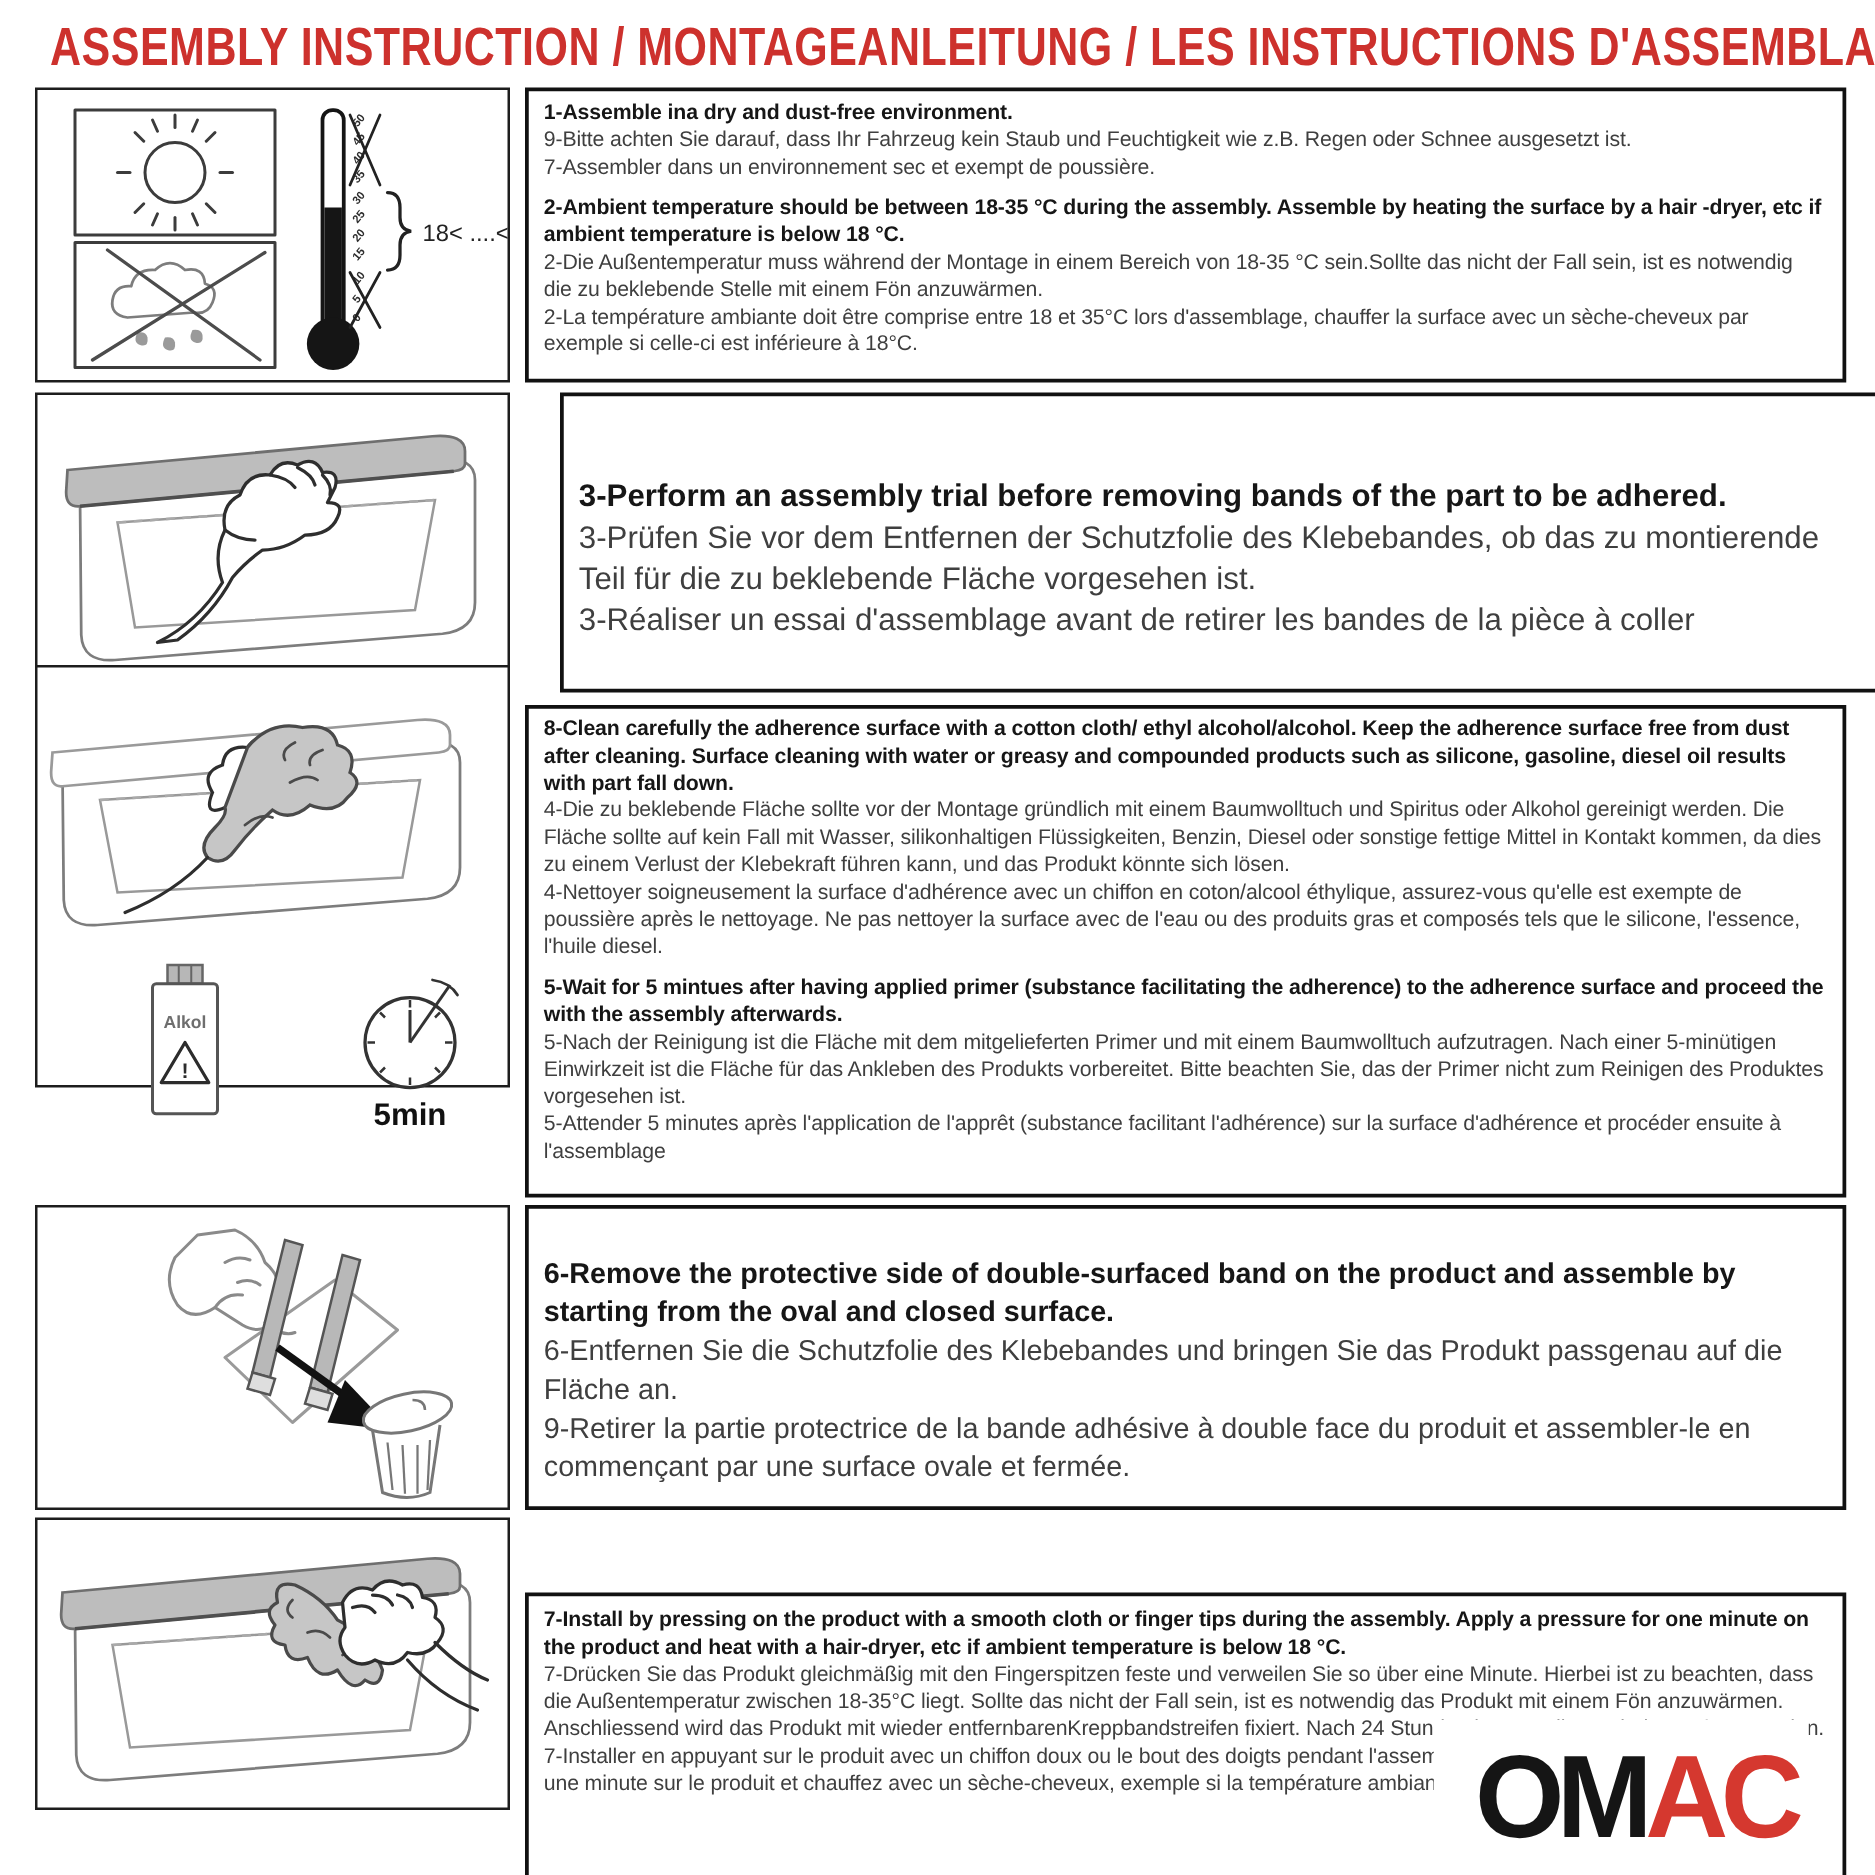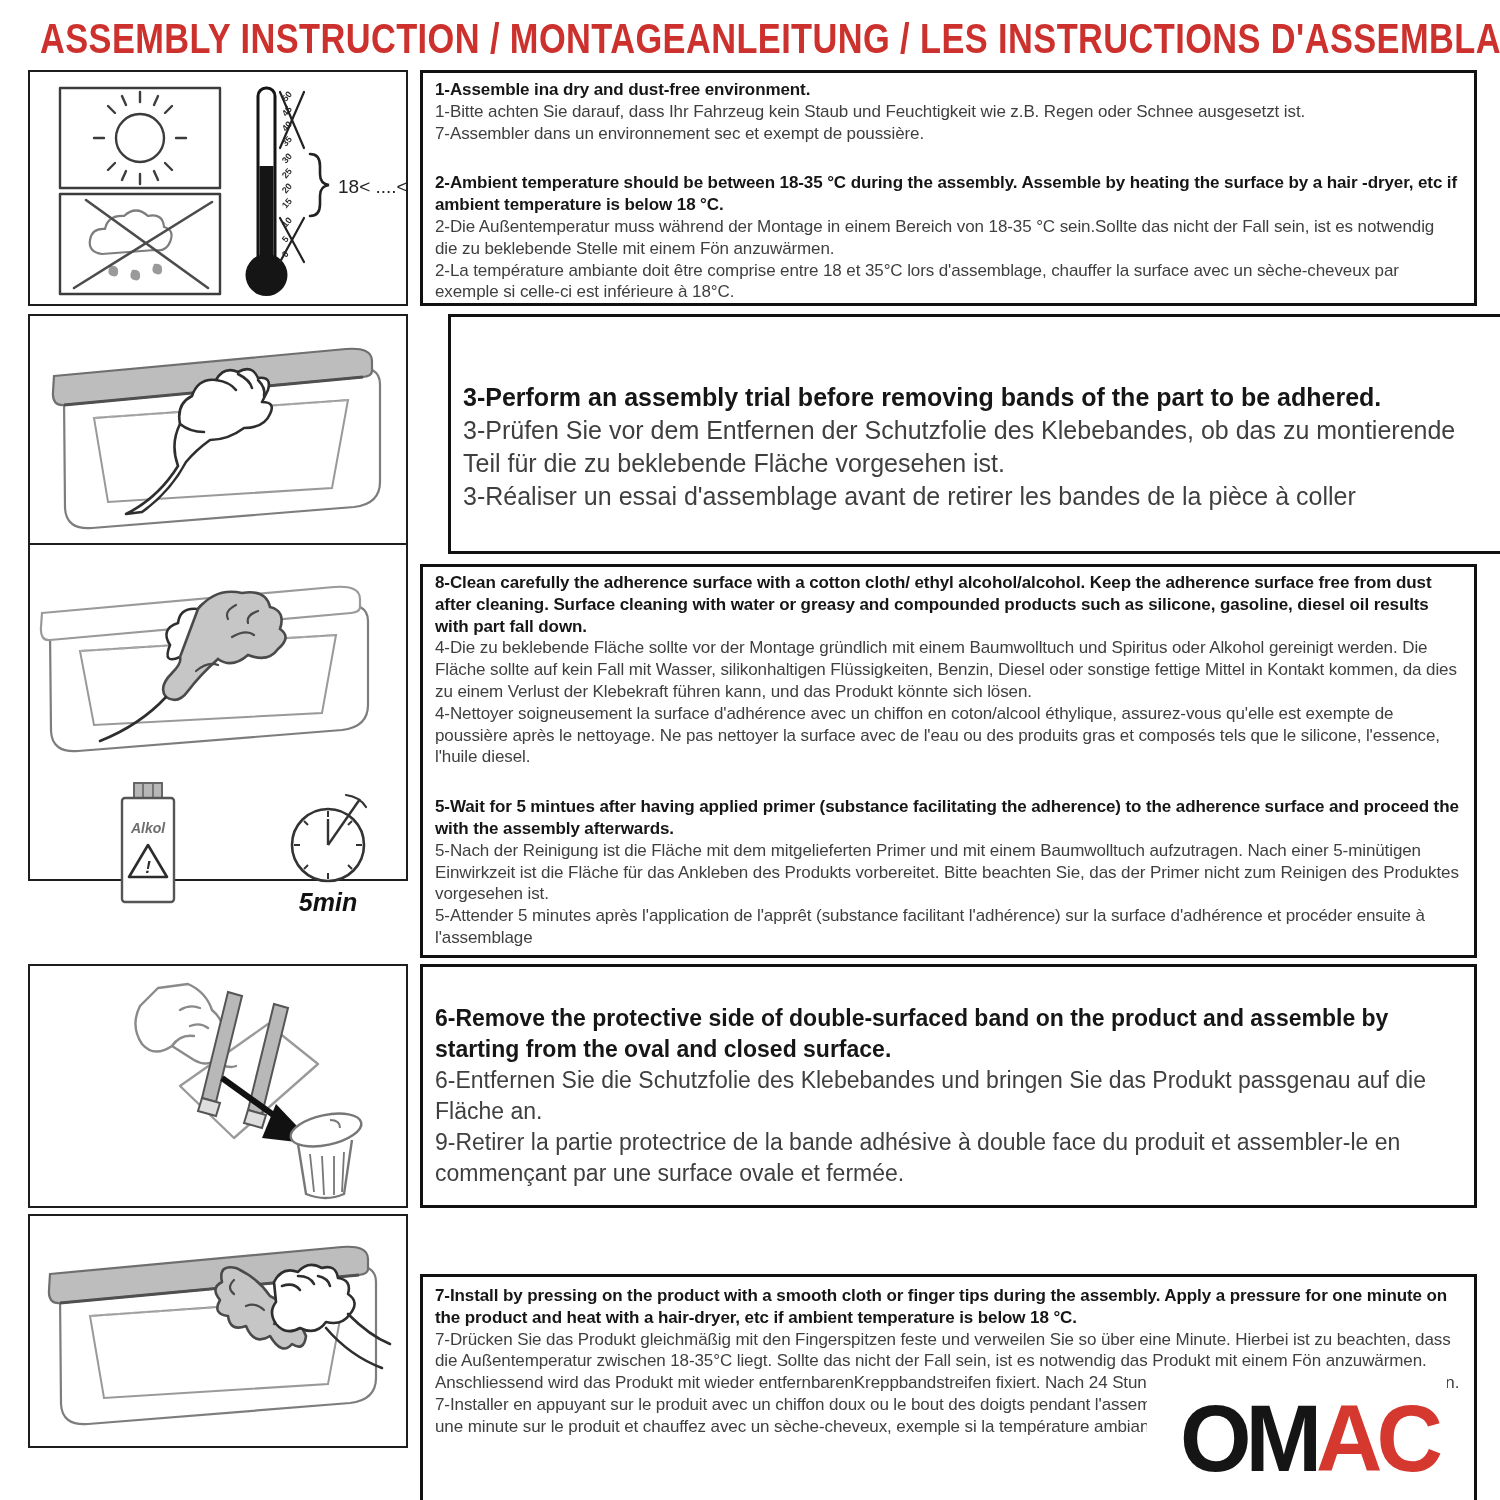--- a/index.html
+++ b/index.html
@@ -4,21 +4,21 @@
 <style>
   html,body{margin:0;padding:0;background:#ffffff;}
   body{width:1500px;height:1500px;position:relative;font-family:"Liberation Sans",sans-serif;overflow:hidden;}
   .page-title{position:absolute;left:40px;top:14px;font-size:43px;font-weight:bold;color:#cd312d;
     white-space:nowrap;transform:scaleX(0.80);transform-origin:left center;letter-spacing:0.5px;}
   .illus-box{position:absolute;left:28px;width:380px;border:2px solid #1d1d1d;background:#fff;box-sizing:border-box;}
   .text-box{position:absolute;left:420px;width:1057px;border:3px solid #111;background:#fff;box-sizing:border-box;
     padding:6px 14px 4px 12px;}
   .para{margin:0;color:#3f3f3f;}
   .para.bold{font-weight:bold;color:#161616;}
-  .para.gap{margin-top:28px;}
+  .para.gap{margin-top:11px;}
   .size-sm .para{font-size:17px;line-height:21.8px;letter-spacing:-0.1px;}
   .size-lg .para{font-size:25px;line-height:33px;}
   .size-md .para{font-size:23px;line-height:31px;}
   .pad-v-lg{padding-top:64px;}
   .pad-v-md{padding-top:36px;}
   svg{display:block;}
   .ln{fill:none;stroke:#3c3c3c;stroke-width:2.4;stroke-linecap:round;stroke-linejoin:round;}
   .lngray{fill:#ffffff;stroke:#7d7d7d;stroke-width:2.2;stroke-linecap:round;stroke-linejoin:round;}
   .logo-patch{position:absolute;left:1147px;top:1376px;width:300px;height:124px;background:#ffffff;
     display:flex;align-items:center;justify-content:flex-end;padding-right:10px;box-sizing:border-box;}
@@ -91,21 +91,21 @@
           <line x1="250" y1="190" x2="274" y2="146"></line>
       </g>
       <path d="M280,82 Q290,82 290,94 L290,102 Q290,112 299,113 Q290,114 290,124 L290,132 Q290,144 280,144" fill="none" stroke="#222" stroke-width="2.6" stroke-linecap="round"></path>
       <text x="308" y="121" font-size="19" fill="#222">18&lt; ....&lt;35 C</text>
     </g>
   </svg>
 </div>
 <div class="text-box size-sm" style="top:70px;height:236px;">
   <div>
       <p class="para bold">1-Assemble ina dry and dust-free environment.</p>
-      <p class="para">1-Bitte achten Sie darauf, dass Ihr Fahrzeug kein Staub und Feuchtigkeit wie z.B. Regen oder Schnee ausgesetzt ist.</p>
+      <p class="para">9-Bitte achten Sie darauf, dass Ihr Fahrzeug kein Staub und Feuchtigkeit wie z.B. Regen oder Schnee ausgesetzt ist.</p>
       <p class="para">7-Assembler dans un environnement sec et exempt de poussière.</p>
       <p class="para bold gap">2-Ambient temperature should be between 18-35 °C  during the assembly. Assemble by heating the surface by a hair -dryer, etc if ambient temperature is below 18 °C.</p>
       <p class="para">2-Die Außentemperatur muss während der Montage in einem Bereich von 18-35 °C  sein.Sollte das nicht der Fall sein, ist es notwendig die zu beklebende Stelle mit einem Fön anzuwärmen.</p>
       <p class="para">2-La température ambiante doit être comprise entre 18 et 35°C lors d'assemblage, chauffer la surface avec un sèche-cheveux par exemple si celle-ci est inférieure à 18°C.</p>
     </div>
 </div>
 
 <div class="illus-box" style="top:314px;height:240px;">
   <svg width="376" height="236" viewBox="0 0 376 236">
     <path d="M34,80 L322,52 Q350,49 350,68 L350,166 Q350,188 324,191 L62,212 Q36,214 35,192 Z" class="lngray" stroke-width="2"></path>
@@ -123,21 +123,21 @@
   </svg>
 </div>
 <div class="text-box size-lg pad-v-lg" style="top:314px;height:240px;margin-left:28px;">
   <div>
       <p class="para bold">3-Perform an assembly trial before removing bands of the part to be adhered.</p>
       <p class="para">3-Prüfen Sie vor dem Entfernen der Schutzfolie des Klebebandes, ob das zu montierende Teil für die zu beklebende Fläche vorgesehen ist.</p>
       <p class="para">3-Réaliser un essai d'assemblage avant de retirer les bandes de la pièce à coller</p>
     </div>
 </div>
 
-<div class="illus-box" style="top:543px;height:338px;font-style:italic;">
+<div class="illus-box" style="top:532px;height:338px;">
   <svg width="376" height="390" viewBox="0 0 376 390">
     <path d="M20,86 L310,60 Q338,57 338,76 L338,160 Q338,182 312,185 L48,206 Q22,208 21,186 Z" class="lngray" stroke-width="2"></path>
     <polygon points="50,106 306,90 292,168 64,180" fill="#ffffff" stroke="#999" stroke-width="2"></polygon>
     <line x1="50" y1="106" x2="306" y2="90" stroke="#aaa" stroke-width="2" stroke-dasharray="7 6"></line>
     <path d="M12,68 L304,42 Q330,40 330,54 L330,62 Q330,67 321,68 L20,95 Q10,96 11,82 Z" fill="#ffffff" stroke="#9a9a9a" stroke-width="2.2"></path>
     <g>
       <path d="M150,112 Q132,120 140,100 Q130,84 148,78 Q150,62 168,64 Q176,52 190,58 Q176,74 186,86 Q170,96 164,112 Z" fill="#ffffff" stroke="#2e2e2e" stroke-width="2.6"></path>
       <path d="M168,64 Q186,42 212,48 Q236,44 240,62 Q256,66 250,84 Q262,92 248,104 Q238,118 218,110 Q202,124 188,114 Q170,130 158,146 Q148,160 136,152 Q128,142 142,128 Q152,118 150,112 Z" fill="#c6c6c6" stroke="#4a4a4a" stroke-width="2.6"></path>
       <path d="M206,60 q-12,6 -8,14 M228,66 q-12,4 -10,12 M202,92 q14,-8 22,-2 M166,126 q12,-10 22,-6" fill="none" stroke="#4a4a4a" stroke-width="2.2" stroke-linecap="round"></path>
       <path d="M70,196 Q110,180 136,152" fill="none" stroke="#2e2e2e" stroke-width="2.6" stroke-linecap="round"></path>

